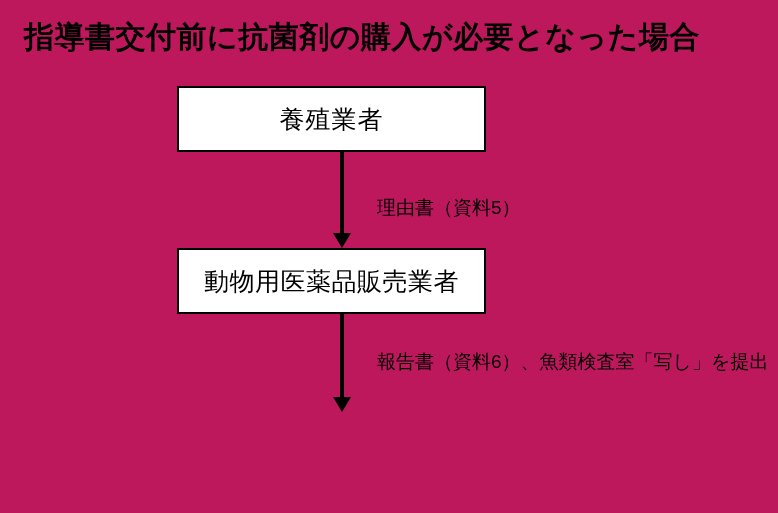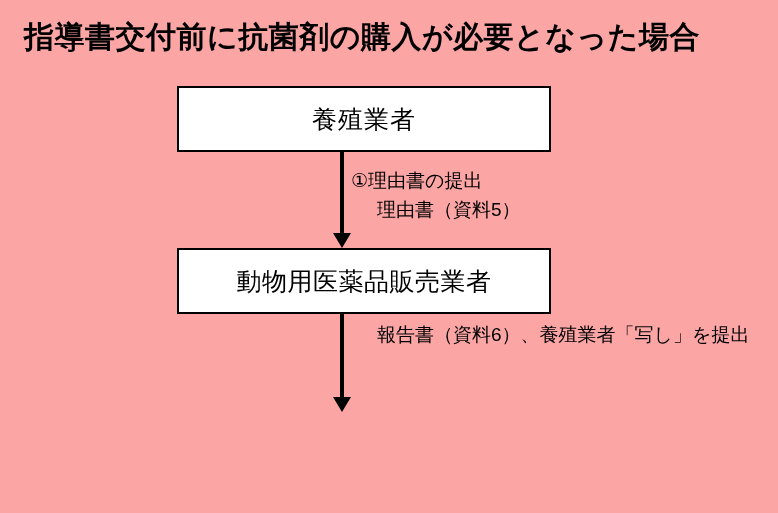--- a/index.html
+++ b/index.html
@@ -8,42 +8,42 @@
     background: #ffffff;
   }
   body {
     font-family: "Liberation Sans", "DejaVu Sans", sans-serif;
     color: #000000;
   }
   #canvas {
     position: relative;
     width: 778px;
     height: 513px;
-    background: #fca5a5;
+    background: #be185d;
     overflow: hidden;
   }
 
   
   .diagram-title {
     position: absolute;
     left: 24px;
     top: 17px;
     font-size: 30px;
     font-weight: bold;
     letter-spacing: 0.5px;
     line-height: 40px;
     white-space: nowrap;
     color: #000000;
   }
 
   
   .node-box {
     position: absolute;
     left: 177px;
-    width: 374px;
+    width: 309px;
     height: 66px;
     box-sizing: border-box;
     border: 2px solid #000000;
     background: #ffffff;
     display: flex;
     align-items: center;
     justify-content: center;
   }
   .node-box .node-label {
     font-size: 25px;
@@ -91,50 +91,49 @@
   .arrow-note {
     position: absolute;
     font-size: 19px;
     line-height: 29px;
     color: #000000;
     white-space: nowrap;
   }
   #note-1 { left: 351px; top: 166px; }
   #note-2 { left: 351px; top: 320px; }
   .arrow-note .line { display: block; }
-  .arrow-note .line.indent { padding-left: 26px; }
+  .arrow-note .line.indent { padding-left: 26px; margin-top: 27px; }
 </style>
 </head>
 <body>
 
 <div id="canvas">
 
   <div class="diagram-title">指導書交付前に抗菌剤の購入が必要となった場合</div>
 
   <div class="node-box" id="box-1">
     <span class="node-label">養殖業者</span>
   </div>
 
   <div class="arrow" id="arrow-1">
     <div class="shaft"></div>
     <div class="head"></div>
   </div>
 
   <div class="arrow-note" id="note-1">
-    <span class="line">①理由書の提出</span>
     <span class="line indent">理由書（資料5）</span>
   </div>
 
   <div class="node-box" id="box-2">
     <span class="node-label">動物用医薬品販売業者</span>
   </div>
 
   <div class="arrow" id="arrow-2">
     <div class="shaft"></div>
     <div class="head"></div>
   </div>
 
   <div class="arrow-note" id="note-2">
-    <span class="line indent">報告書（資料6）、養殖業者「写し」を提出</span>
+    <span class="line indent">報告書（資料6）、魚類検査室「写し」を提出</span>
   </div>
 
 
 </div>
 
 </body></html>

